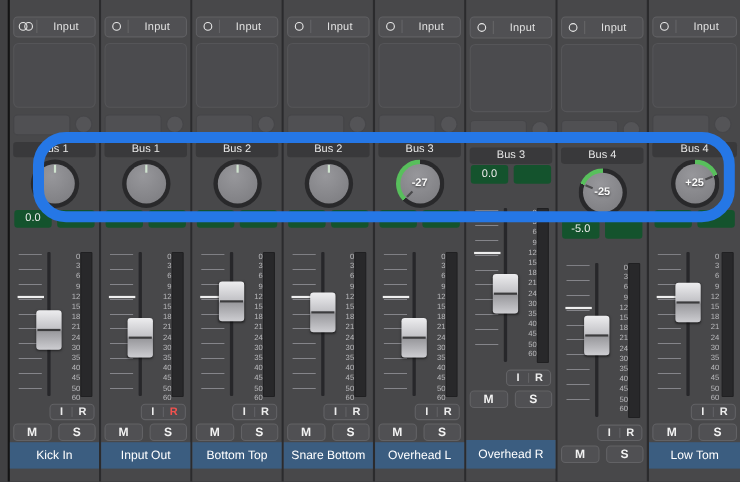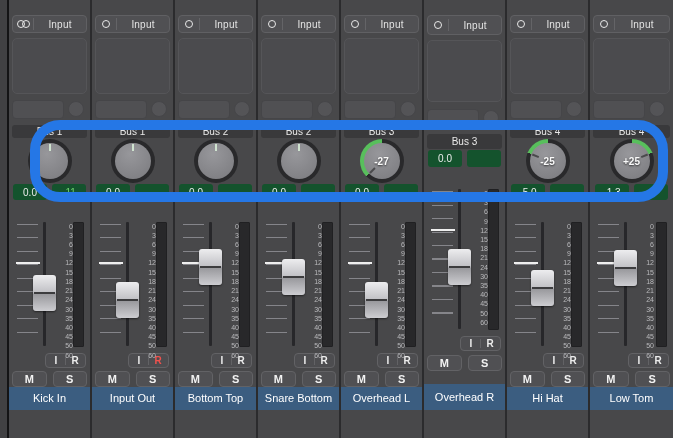--- a/index.html
+++ b/index.html
@@ -70,21 +70,21 @@
   .ir-btn.armed{color:var(--record-red,#f0524e);}
   .ir-div{width:1px;height:9px;background:#626265;}
 
   
   .ms-row{margin-top:2px;height:17px;display:flex;gap:6px;justify-content:center;}
   .ms-btn{width:36px;height:16px;background:#505053;border:1px solid #626265;border-radius:4px;
           color:#f2f2f2;font-size:11px;font-weight:600;display:flex;align-items:center;justify-content:center;
           box-sizing:border-box;}
 
   
-  .name-bar{margin:auto -3px 16px -3px;height:26px;background:var(--name-blue,#3b5d80);color:#fff;
+  .name-bar{margin:auto -3px 0 -3px;height:26px;background:var(--name-blue,#3b5d80);color:#fff;
             font-size:11px;display:flex;align-items:center;justify-content:center;}
 
   
   .highlight{position:absolute;left:30px;top:120px;width:638px;height:82px;border:10px solid var(--highlight,#2577e6);
              border-radius:30px;box-sizing:border-box;pointer-events:none;z-index:10;}
 </style>
 </head>
 <body>
 
 <div class="screen">
@@ -535,21 +535,20 @@
       <div class="ir-group">
         <span class="ir-btn">I</span>
         <span class="ir-div"></span>
         <span class="ir-btn r-btn">R</span>
       </div>
     </div>
     <div class="ms-row">
       <div class="ms-btn">M</div>
       <div class="ms-btn">S</div>
     </div>
-    <div class="name-bar">Hi Hat</div>
   </div>
       <div class="strip">
     <div class="input-btn">
       <span class="io-icon">
             <span class="io-circle"></span>
           </span>
       <span class="in-div"></span>
       <span class="input-label">Input</span>
     </div>
     <div class="inserts"></div>

